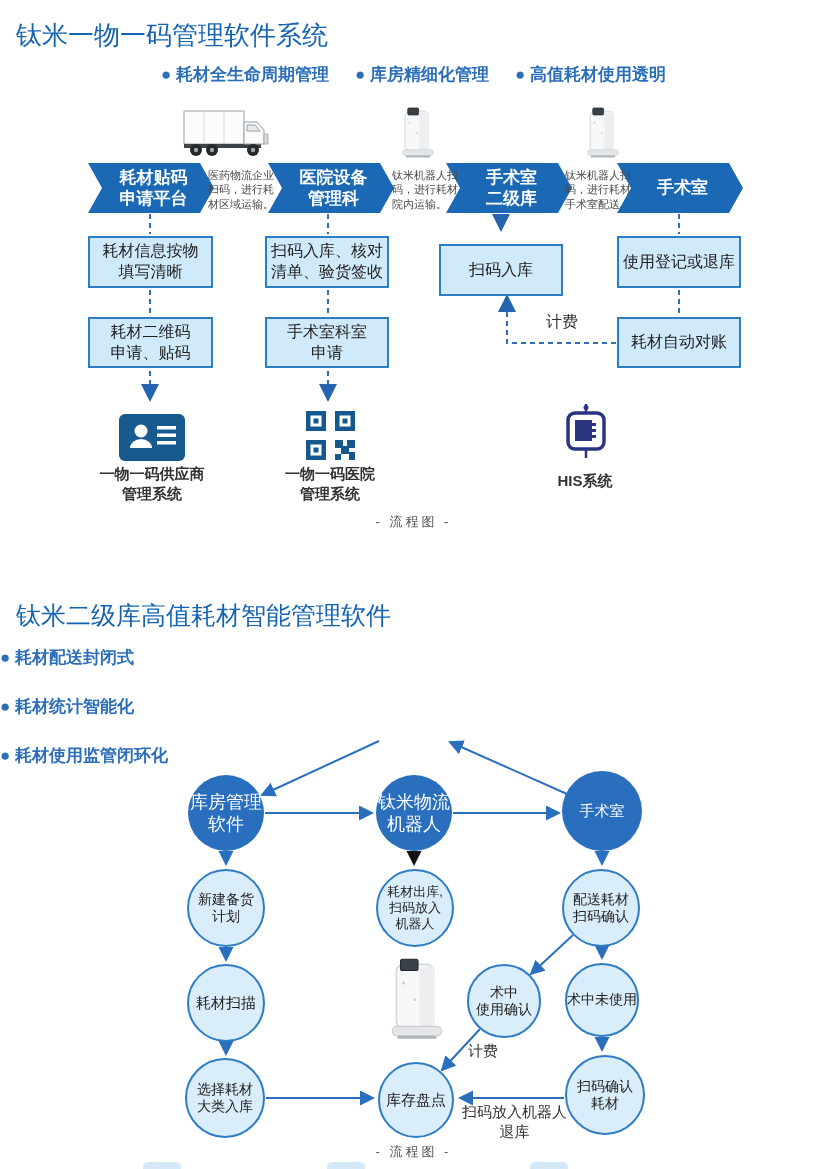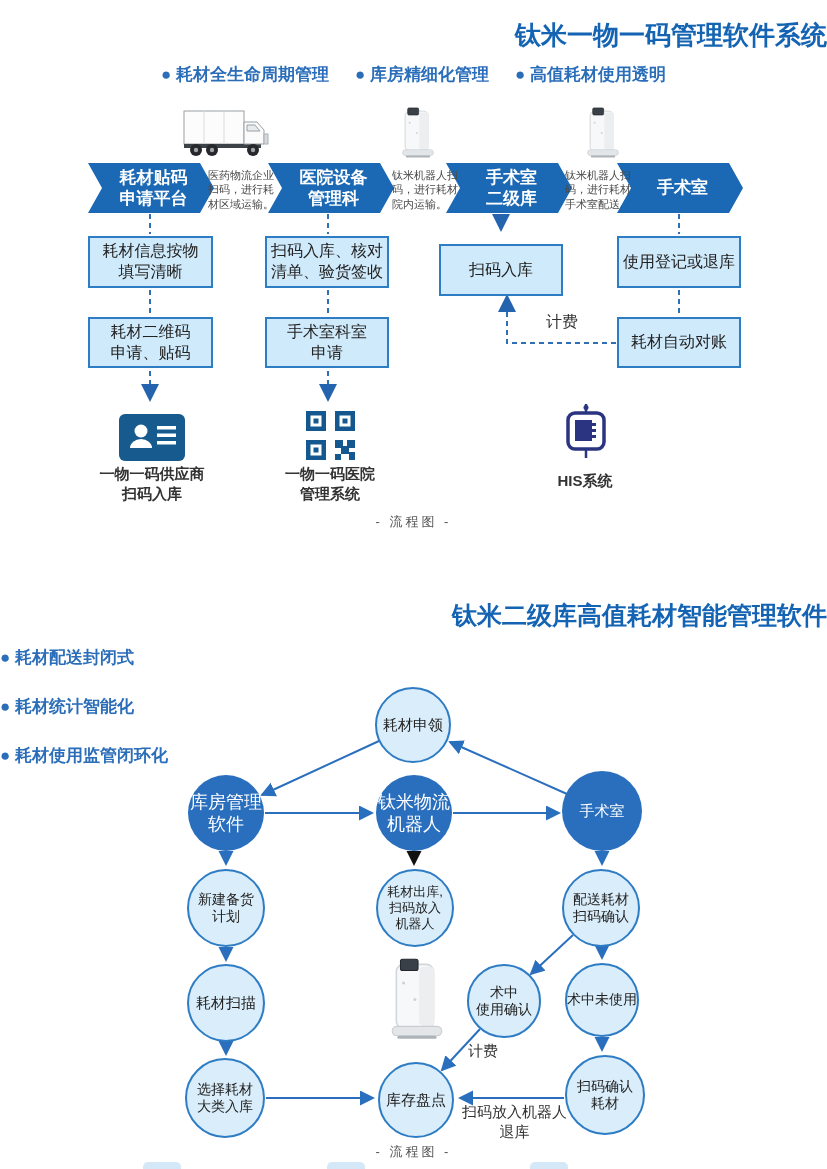--- a/index.html
+++ b/index.html
@@ -1,19 +1,19 @@
 <!DOCTYPE html>
 <html><head>
 <meta charset="utf-8">
 <style>
   html,body{margin:0;padding:0;background:#fff;}
   .page{position:relative;width:827px;height:1169px;background:#fff;overflow:hidden;
         font-family:"Liberation Sans",sans-serif;color:#222;}
   .pre{white-space:pre-line;}
-  .sec-title{position:absolute;left:16px;right:0;text-align:right;font-weight:bold;color:#1464b3;}
+  .sec-title{position:absolute;left:16px;right:0;text-align:left;font-weight:normal;color:#1464b3;}
   .bullets{position:absolute;left:0;right:0;display:flex;justify-content:center;gap:26px;
            color:#2a6db8;font-weight:bold;}
   .chevron{position:absolute;width:126px;height:50px;background:#1b69b4;color:#fff;
            clip-path:polygon(0 0,112px 0,126px 25px,112px 50px,0 50px,14px 25px);
            display:flex;align-items:center;justify-content:center;text-align:center;
            font-size:17px;font-weight:bold;line-height:1.25;padding-left:5px;box-sizing:border-box;z-index:2;}
   .gap-note{position:absolute;width:72px;font-size:11px;color:#4a4a4a;line-height:1.3;z-index:2;}
   .fbox{position:absolute;background:#cfeafb;border:2px solid #2e7cc4;box-sizing:border-box;
         display:flex;align-items:center;justify-content:center;text-align:center;
         font-size:16px;color:#222;line-height:1.3;z-index:2;}
@@ -185,35 +185,34 @@
   </svg>
   <svg class="art" style="left:564px;top:404px" width="44" height="54" viewBox="0 0 44 54">
     <line x1="22" y1="0" x2="22" y2="10" stroke="#2b3480" stroke-width="2.5"></line>
     <circle cx="22" cy="3.5" r="2.5" fill="#2b3480"></circle>
     <rect x="4" y="9" width="36" height="36" rx="7" fill="none" stroke="#2b3480" stroke-width="3.5"></rect>
     <path fill="#2b3480" d="M11,16 h17 v3 h4 v3 h-4 v3 h4 v3 h-4 v3 h4 v3 h-4 v3 h-17 z"></path>
     <line x1="22" y1="45" x2="22" y2="54" stroke="#2b3480" stroke-width="2.5"></line>
   </svg>
 
   <div class="icon-label pre" style="left:72px;top:464px;width:160px;">一物一码供应商
-扫码入库</div>
+管理系统</div>
   <div class="icon-label pre" style="left:250px;top:464px;width:160px;">一物一码医院
 管理系统</div>
   <div class="icon-label" style="left:525px;top:471px;width:120px;">HIS系统</div>
 
   <div class="caption" style="top:513px;">- 流程图 -</div>
 
   <div class="sec-title" style="top:599px;font-size:25px;">钛米二级库高值耗材智能管理软件</div>
   <div class="bullets" style="top:646px;font-size:17px;flex-direction:column;">
     <span>●  耗材配送封闭式</span>
     <span>●  耗材统计智能化</span>
     <span>●  耗材使用监管闭环化</span>
   </div>
 
-  <div class="circle light" style="left:375px;top:687px;width:76px;height:76px;font-size:15px;">耗材申领</div>
   <div class="circle dark pre" style="left:188px;top:775px;width:76px;height:76px;">库房管理
 软件</div>
   <div class="circle dark pre" style="left:376px;top:775px;width:76px;height:76px;">钛米物流
 机器人</div>
   <div class="circle dark" style="left:562px;top:771px;width:80px;height:80px;font-size:15px;">手术室</div>
   <div class="circle light pre" style="left:187px;top:869px;width:78px;height:78px;">新建备货
 计划</div>
   <div class="circle light pre" style="left:376px;top:869px;width:78px;height:78px;font-size:13px;">耗材出库,
 扫码放入
 机器人</div>

